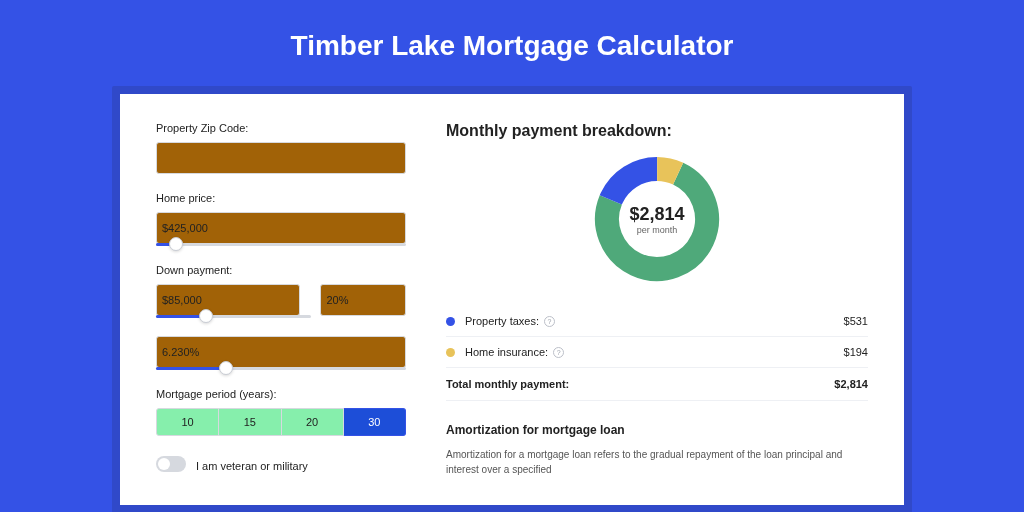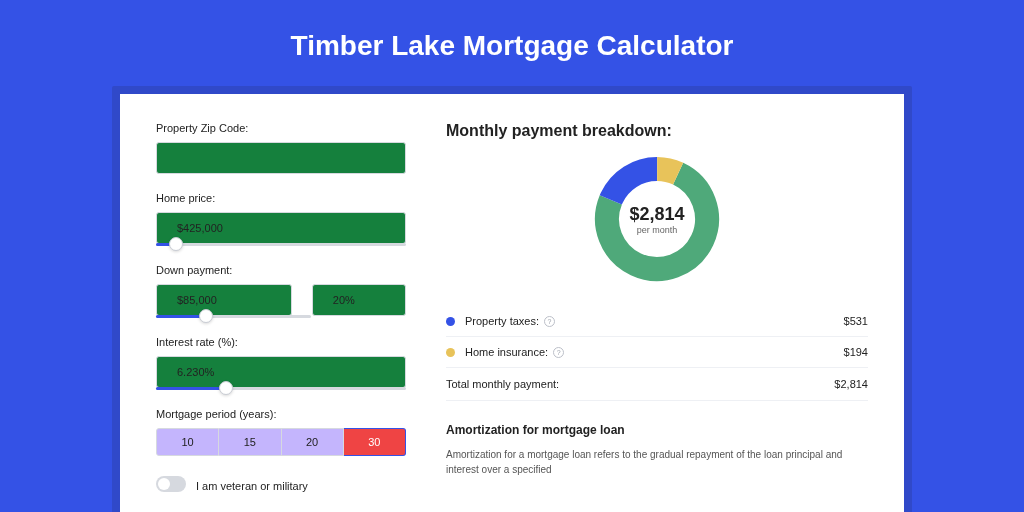--- a/index.html
+++ b/index.html
@@ -3,53 +3,53 @@
 <meta charset="utf-8">
 <style>
 *{box-sizing:border-box;margin:0;padding:0;font-family:Arial,Helvetica,sans-serif}
 body{background:#3452e6;width:1024px;height:512px;overflow:hidden}
 .page-title{color:#fff;font-size:28px;font-weight:700;text-align:center;padding:30px 0 24px}
 .shadow-box{background:#3049c9;width:800px;margin:0 auto;padding:8px;border-radius:2px}
 .card{background:#fff;width:100%;padding:28px 36px;display:flex;gap:40px}
 .left{width:250px;flex-shrink:0}
 .right{flex:1}
 .field-label{font-size:11px;color:#222;margin-bottom:8px}
-.text-input{width:100%;border:1px solid #d6d9df;border-radius:3px;padding:9px 20px;font-size:11px;color:#222;background:#15803d}
+.text-input{width:100%;border:1px solid #d6d9df;border-radius:3px;padding:9px 5px;font-size:11px;color:#222;background:#a16207}
 .field{margin-bottom:18px}
 .slider-track{height:3px;background:#d6d9df;border-radius:2px;position:relative;margin-top:-1px}
 .slider-fill{height:3px;background:#3452e6;border-radius:2px;position:absolute;left:0;top:0}
 .slider-thumb{width:14px;height:14px;background:#fff;border:1px solid #c9ccd4;border-radius:50%;position:absolute;top:-6px;box-shadow:0 1px 3px rgba(0,0,0,.15)}
 .dual{display:flex;gap:20px}
 .dual .text-input:first-child{flex:1.8}
 .dual .text-input:last-child{flex:1}
 .period-btns{display:flex;gap:0}
-.period-btn{flex:1;padding:7px 0;font-size:11px;text-align:center;border:1px solid #d6d9df;background:#c4b5fd;cursor:pointer;color:#222}
+.period-btn{flex:1;padding:7px 0;font-size:11px;text-align:center;border:1px solid #d6d9df;background:#86efac;cursor:pointer;color:#222}
 .period-btn:first-child{border-radius:3px 0 0 3px}
 .period-btn:last-child{border-radius:0 3px 3px 0}
 .period-btn+.period-btn{border-left:none}
-.period-btn.active{background:#ef4444;color:#fff;border-color:#3452e6}
+.period-btn.active{background:#1d4ed8;color:#fff;border-color:#3452e6}
 .toggle-row{display:flex;align-items:flex-end;gap:10px;margin-top:20px}
 .toggle{width:30px;height:16px;background:#d6d9df;border-radius:8px;position:relative;cursor:pointer}
 .toggle-knob{width:12px;height:12px;background:#fff;border-radius:50%;position:absolute;top:2px;left:2px}
 .toggle-label{font-size:11px;color:#222}
 .breakdown-title{font-size:16px;font-weight:700;color:#222;margin-bottom:14px}
 .donut-wrap{display:flex;justify-content:center;margin-bottom:22px}
 .donut{position:relative;width:130px;height:130px}
 .donut-center{position:absolute;top:50%;left:50%;transform:translate(-50%,-50%);text-align:center}
 .donut-amount{font-size:18px;font-weight:700;color:#222}
 .donut-sub{font-size:9px;color:#666}
 .line-item{display:flex;align-items:center;padding:9px 0;border-bottom:1px solid #eef0f4;font-size:11px}
 .dot{width:9px;height:9px;border-radius:50%;margin-right:10px;flex-shrink:0}
 .dot-green{background:#4fa97a}
 .dot-blue{background:#3452e6}
 .dot-yellow{background:#e8c35a}
 .line-label{color:#222;flex:1;display:flex;align-items:center;gap:5px}
 .info-icon{width:11px;height:11px;border:1px solid #bcc0c9;border-radius:50%;font-size:7px;color:#9ca1ab;display:inline-flex;align-items:center;justify-content:center}
 .line-val{font-weight:400;color:#222}
-.total-row{display:flex;padding:10px 0;font-size:11px;font-weight:400;color:#222;border-bottom:1px solid #eef0f4}
+.total-row{display:flex;padding:10px 0;font-size:11px;font-weight:700;color:#222;border-bottom:1px solid #eef0f4}
 .total-row .line-label{flex:1}
 .amort{margin-top:22px}
 .amort-title{font-size:12px;font-weight:700;color:#222;margin-bottom:10px}
 .amort-text{font-size:10px;color:#555;line-height:1.5}
 </style>
 </head>
 <body>
 
 <div class="page-title">Timber Lake Mortgage Calculator</div>
 
@@ -78,21 +78,20 @@
 <input class="text-input" value="$85,000" style="">
 <input class="text-input" value="20%" style="">
 </div>
 <div class="slider-track" style="width:62%">
 <div class="slider-fill" style="width:32%"></div>
 <div class="slider-thumb" style="left:calc(32% - 7px)"></div>
 </div>
 </div>
 
 <div class="field">
-<div class="field-label">Interest rate (%):</div>
 <input class="text-input" value="6.230%" style="">
 <div class="slider-track">
 <div class="slider-fill" style="width:28%"></div>
 <div class="slider-thumb" style="left:calc(28% - 7px)"></div>
 </div>
 </div>
 
 <div class="field">
 <div class="field-label">Mortgage period (years):</div>
 <div class="period-btns">

